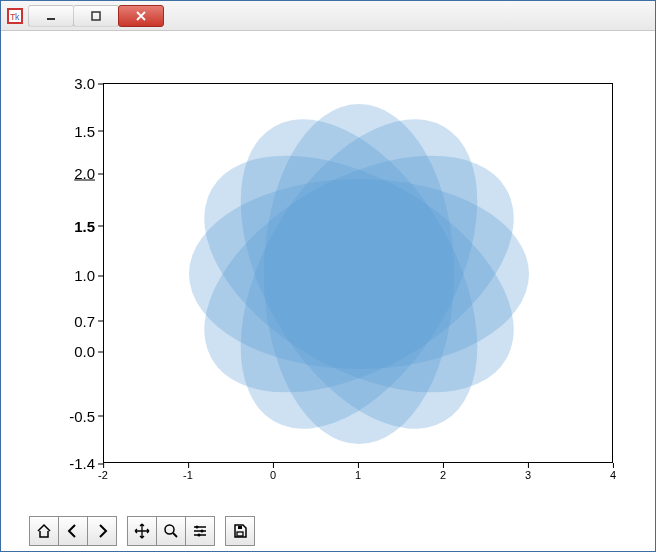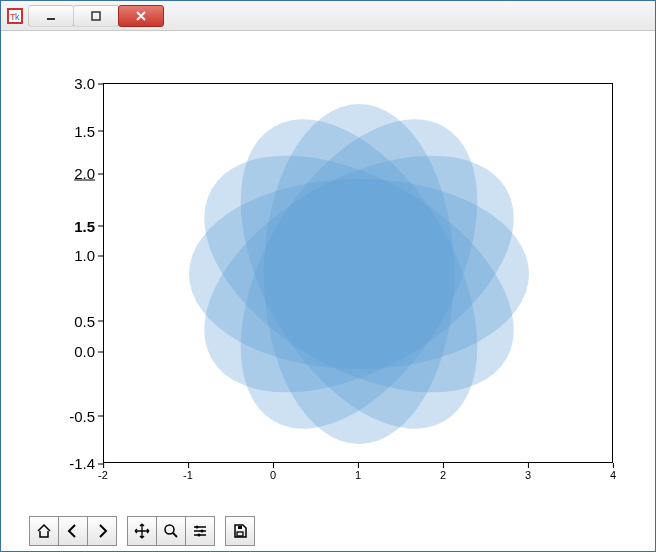--- a/index.html
+++ b/index.html
@@ -174,22 +174,22 @@
       </div>
     </div>
   </div>
 
   <div class="content">
     <div class="plot-area">
       <div id="yticks">
           <div class="ytick" style="top: 412px;">-1.4</div>
           <div class="ytick" style="top: 364.5px;">-0.5</div>
           <div class="ytick" style="top: 300px;">0.0</div>
-          <div class="ytick" style="top: 269.5px;">0.5</div>
-          <div class="ytick" style="top: 204px;">1.0</div>
+          <div class="ytick" style="top: 269.5px;">0.7</div>
+          <div class="ytick" style="top: 224px;">1.0</div>
           <div class="ytick" style="top: 174.5px; font-weight: bold;">1.5</div>
           <div class="ytick" style="top: 122px; text-decoration: underline;">2.0</div>
           <div class="ytick" style="top: 79.5px;">1.5</div>
           <div class="ytick" style="top: 32px;">3.0</div>
         </div>
       <div class="axes">
         <svg id="plotsvg" width="510" height="380" style="overflow:visible">
             <ellipse class="petal" cx="255" cy="190" rx="170" ry="95" fill="#5b9bd5" fill-opacity="0.3" transform="rotate(0 255 190)"></ellipse>
             <ellipse class="petal" cx="255" cy="190" rx="170" ry="95" fill="#5b9bd5" fill-opacity="0.3" transform="rotate(-30 255 190)"></ellipse>
             <ellipse class="petal" cx="255" cy="190" rx="170" ry="95" fill="#5b9bd5" fill-opacity="0.3" transform="rotate(-60 255 190)"></ellipse>

